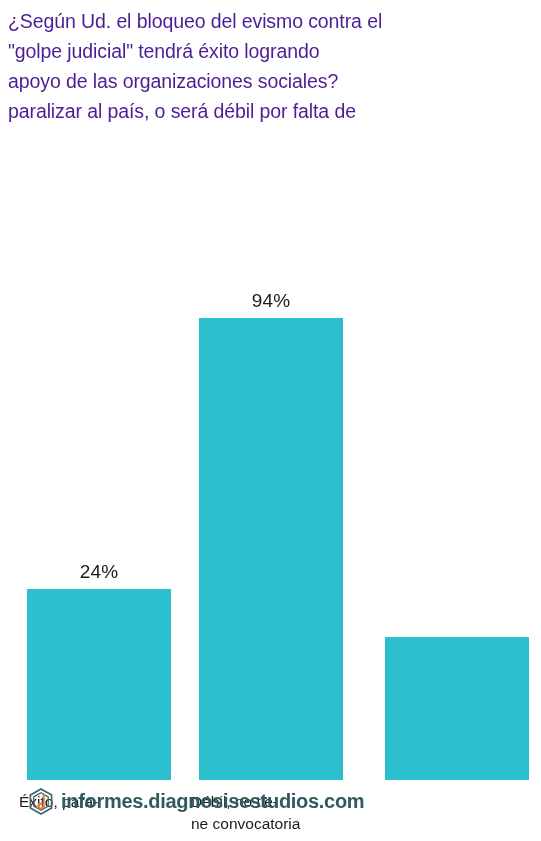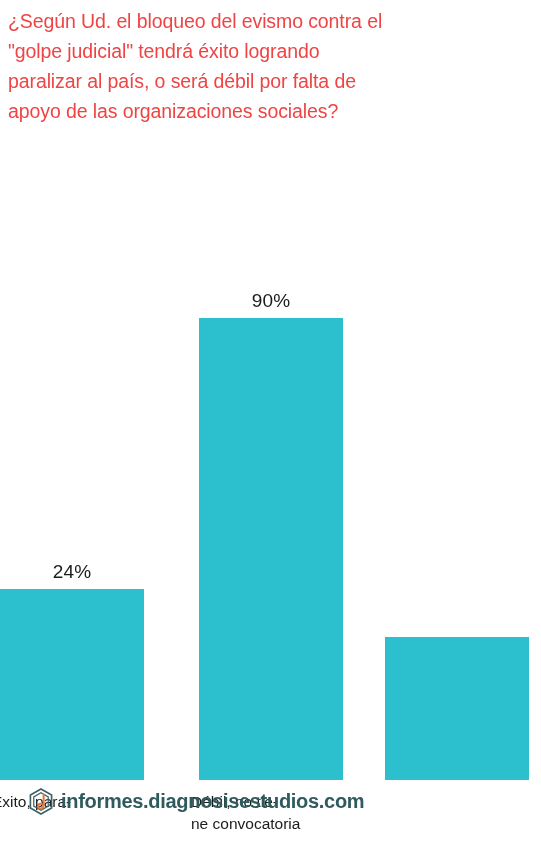--- a/index.html
+++ b/index.html
@@ -19,21 +19,21 @@
   
   .title-block {
     position: absolute;
     left: 8px;
     top: 6px;
     width: 520px;
   }
   .title-line {
     font-size: 19.5px;
     line-height: 30px;
-    color: #ef4444;
+    color: #4c1d95;
     white-space: pre;
     letter-spacing: -0.1px;
   }
 
   
   .chart-area {
     position: absolute;
     left: 0;
     top: 0;
     width: 541px;
@@ -91,36 +91,36 @@
     letter-spacing: -0.3px;
     white-space: pre;
   }
 </style>
 </head>
 <body>
 
 <div class="title-block">
   <div class="title-line">¿Según Ud. el bloqueo del evismo contra el</div>
   <div class="title-line">"golpe judicial" tendrá éxito logrando</div>
+  <div class="title-line">apoyo de las organizaciones sociales?</div>
   <div class="title-line">paralizar al país, o será débil por falta de</div>
-  <div class="title-line">apoyo de las organizaciones sociales?</div>
 </div>
 
 <div class="chart-area">
 
-  <div class="bar-group" id="bg0" style="left:0; width:144px; height:684px;">
+  <div class="bar-group" id="bg0" style="left:27px; width:144px; height:684px;">
     <div class="bar-value" style="bottom: 197px;">24%</div>
     <div class="bar" style="height: 191px; background: rgb(44, 192, 206);"></div>
     <div class="bar-label" style="top: 695px;">
       <span>Éxito, para-</span>
     </div>
   </div>
 
   <div class="bar-group" id="bg1" style="left:199px; width:144px; height:684px;">
-    <div class="bar-value" style="bottom: 468px;">90%</div>
+    <div class="bar-value" style="bottom: 468px;">94%</div>
     <div class="bar" style="height: 462px; background: rgb(44, 192, 206);"></div>
     <div class="bar-label" style="top: 695px;">
       <span>Débil, no tie-</span>
       <span>ne convocatoria</span>
     </div>
   </div>
 
   <div class="bar-group" id="bg2" style="left:385px; width:144px; height:684px;">
     <div class="bar" style="height: 143px; background: rgb(44, 192, 206);"></div>
   </div>

